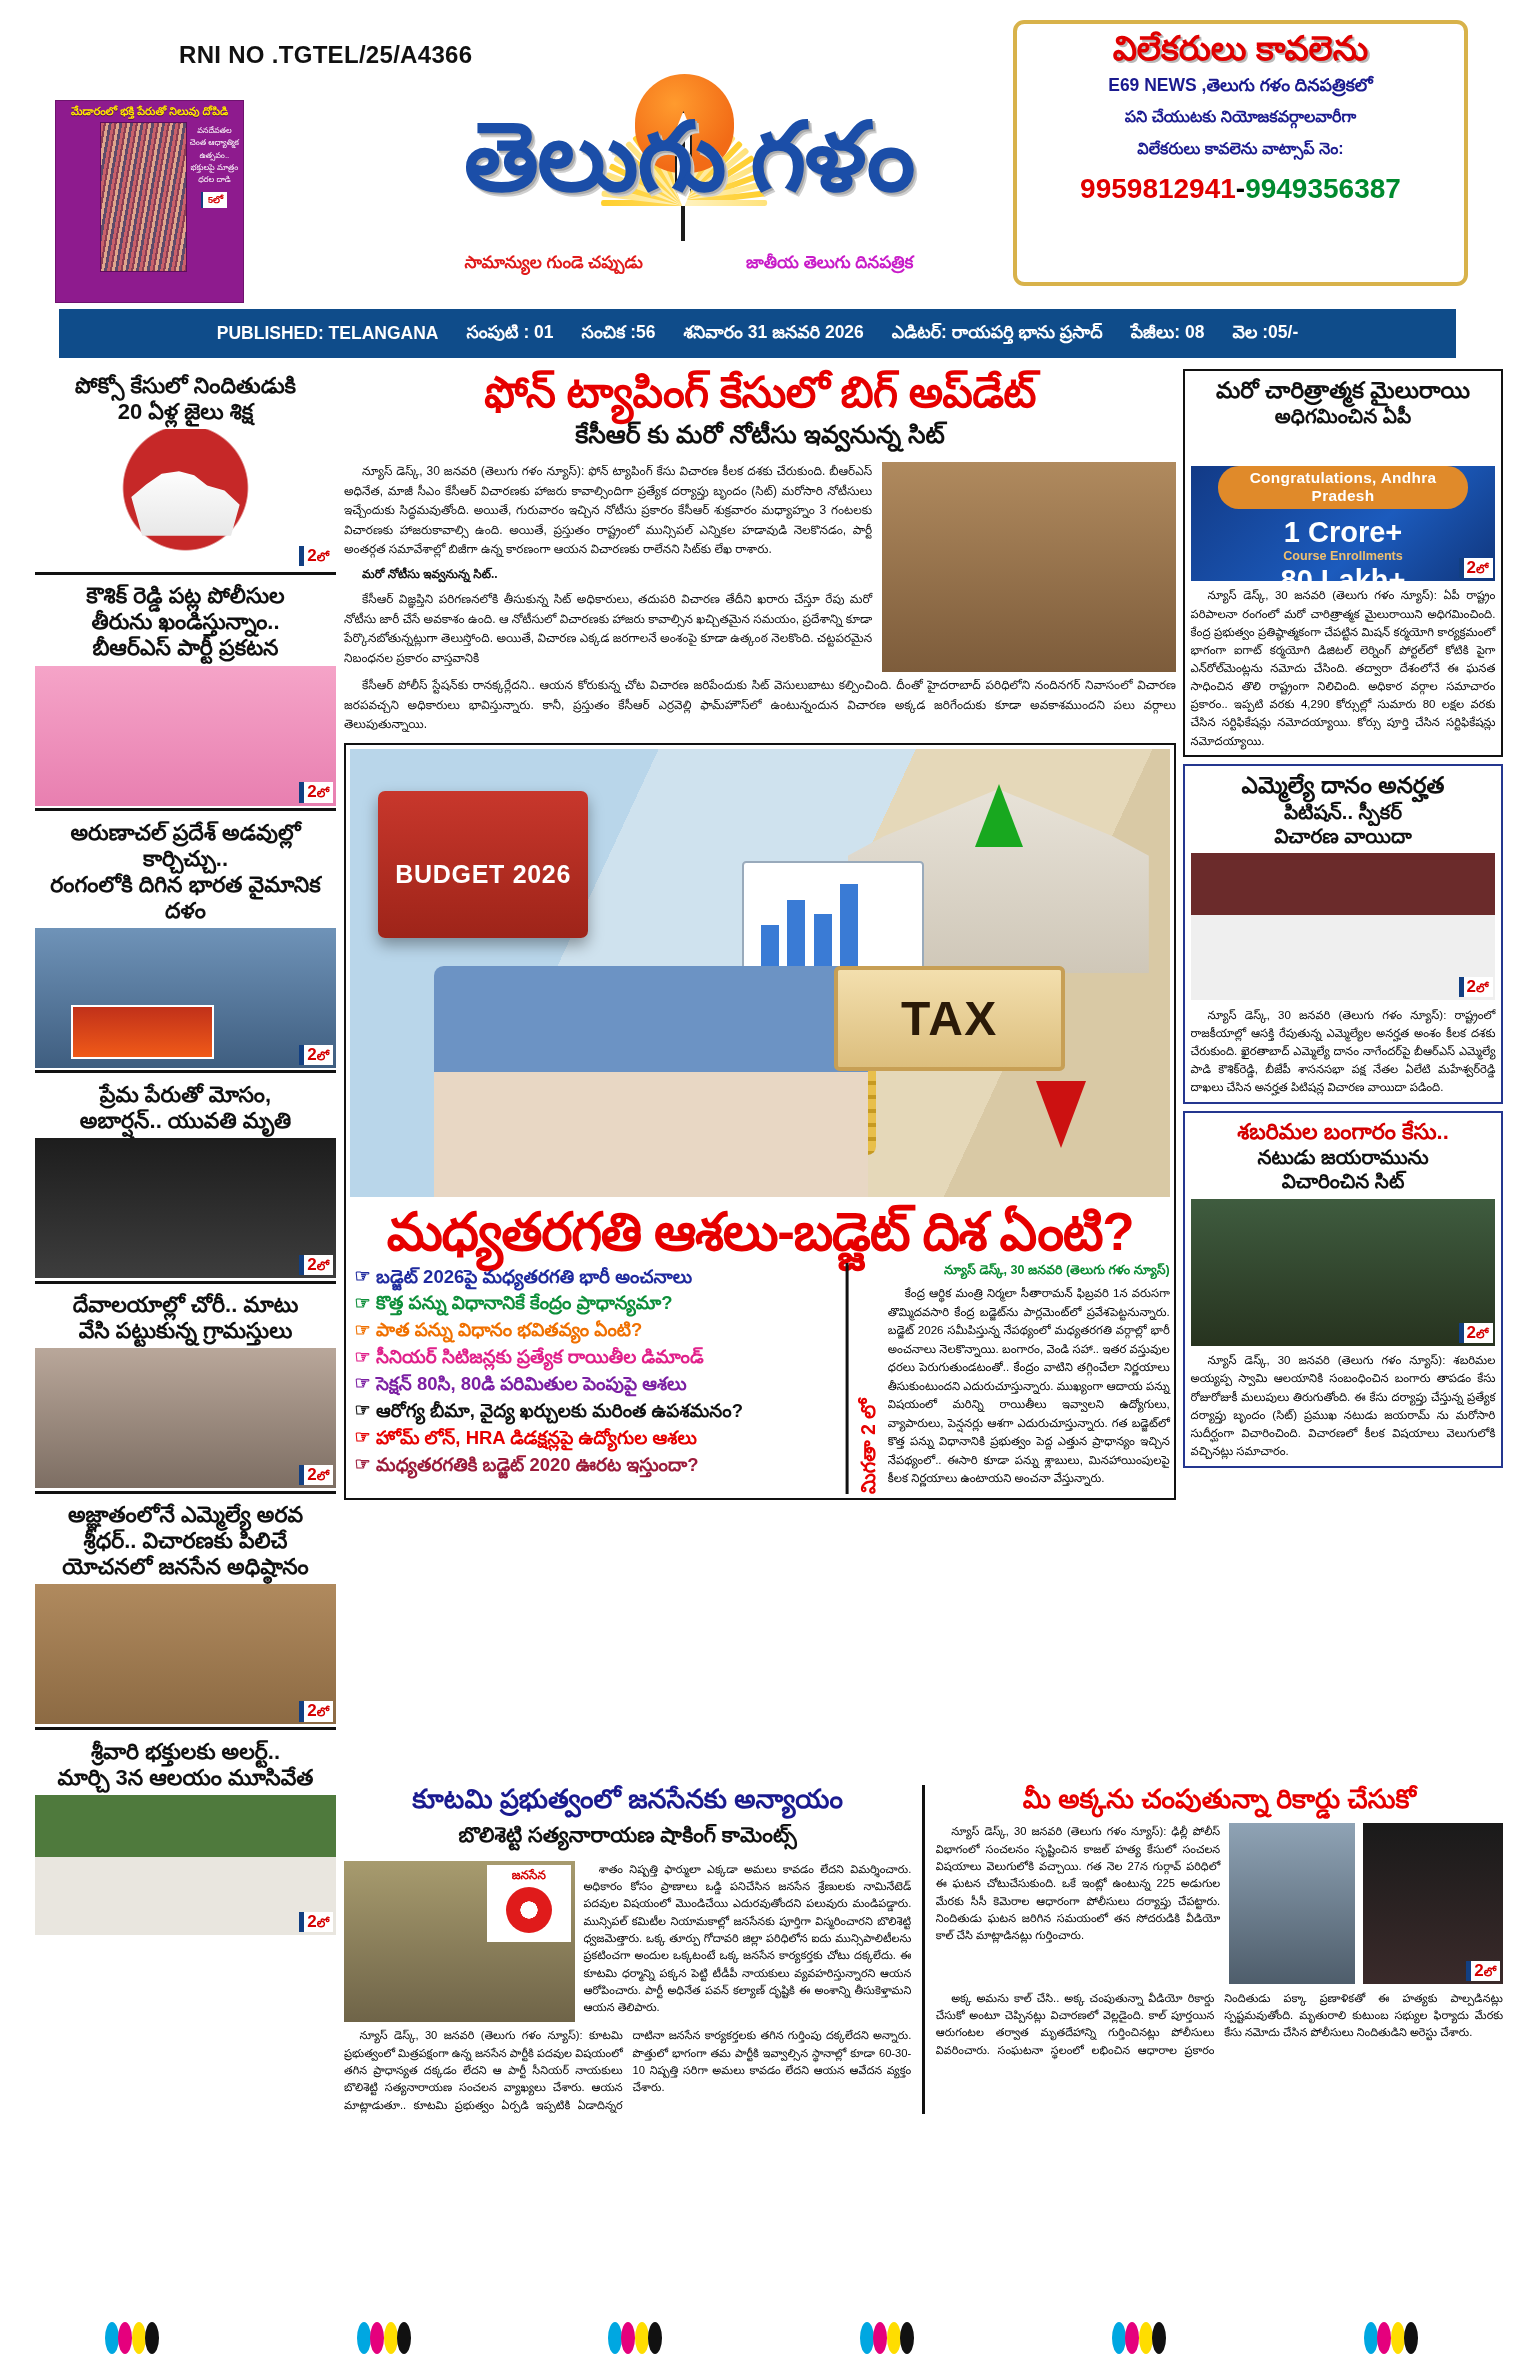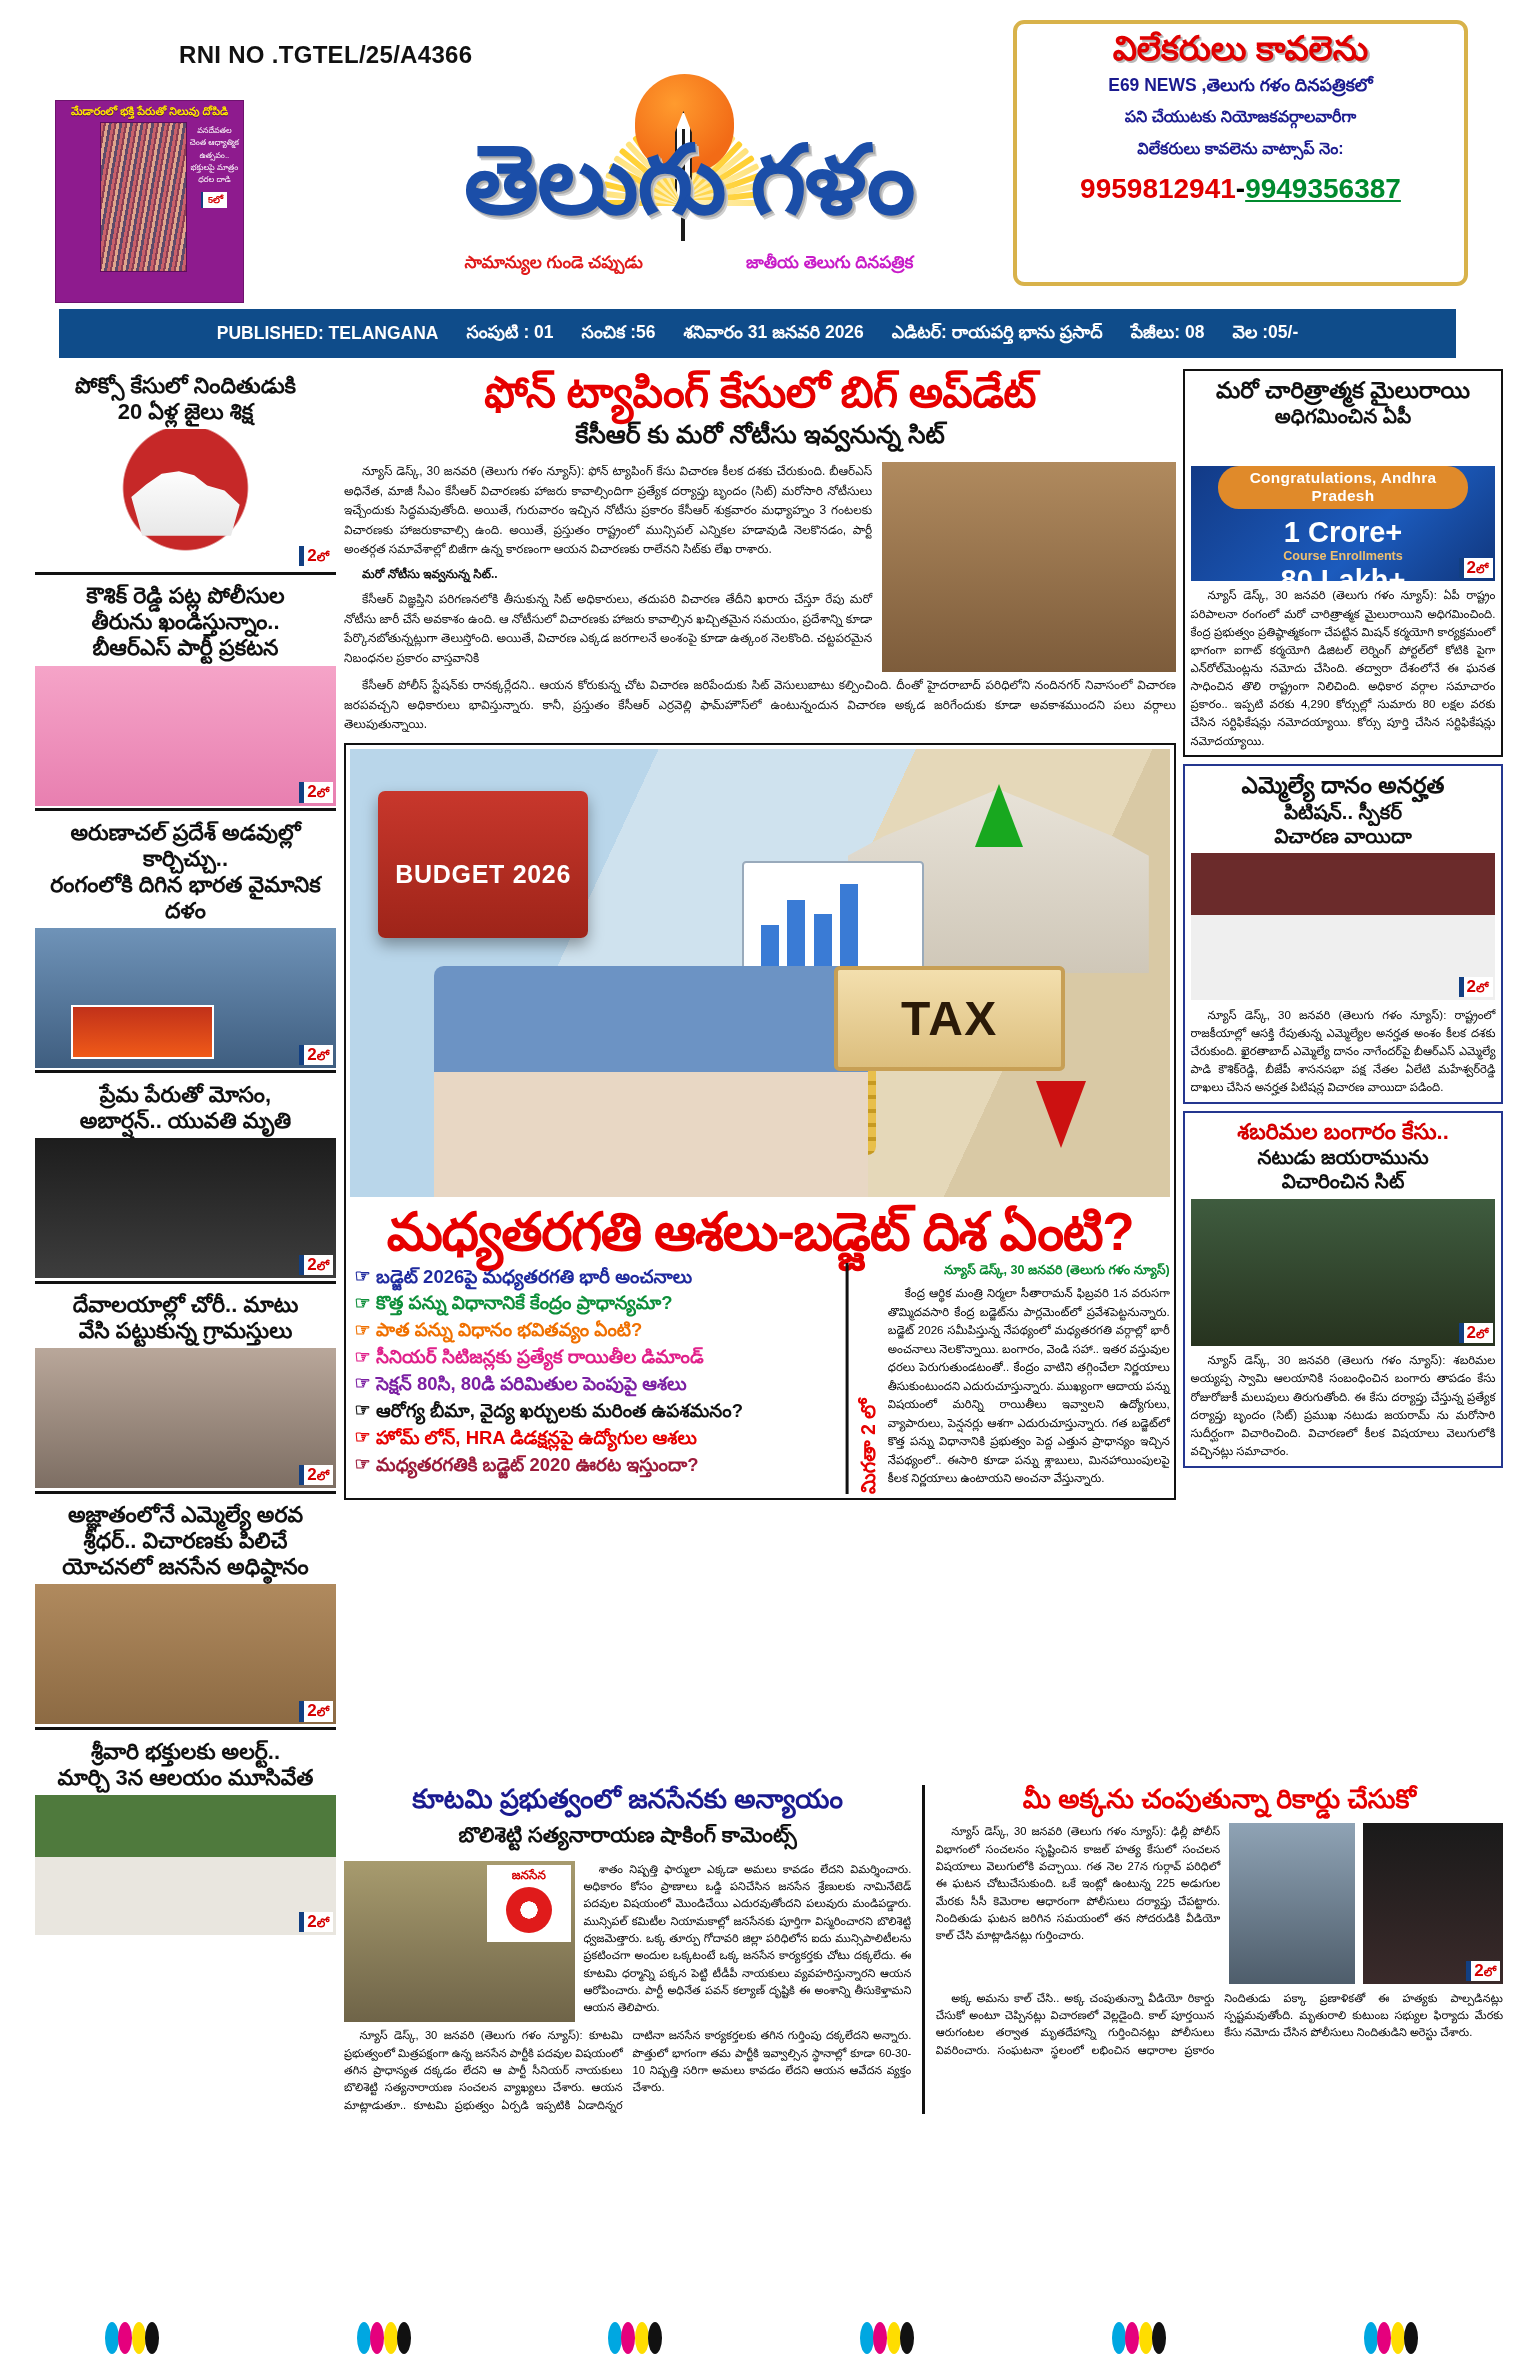--- a/index.html
+++ b/index.html
@@ -80,21 +80,21 @@
     position:absolute; left:12px; top:18px; width:2.8px; height:59px; background:#1b1b1b;
   }
   .nib .dot {
     position:absolute; left:9.8px; top:42px; width:7px; height:7px;
     background:#fff; border:1.4px solid #1b1b1b; border-radius:50%;
   }
   .nib .tail {
     position:absolute; left:11.2px; top:95px; width:4.2px; height:35px; background:#1b1b1b;
   }
   .logo-text {
-    position:absolute; left:0; top:111px; width:552px;
+    position:absolute; left:0; top:88px; width:552px;
     text-align:center; font-size:96px; font-weight:bold;
     color:#1b4ea8; line-height:1; letter-spacing:-1.4px;
     text-shadow: 2.1px 2.1px 0 #a9a9a9, 3.5px 3.5px 0 #cfcfcf;
     font-family:"Liberation Sans", sans-serif;
   }
   .logo-tag { position:absolute; left:0; top:232px; width:552px; display:flex; justify-content:space-around; }
   .logo-tag .t1 { color:#e01b1b; font-size:17px; font-weight:bold; }
   .logo-tag .t2 { color:#c81bc8; font-size:17px; font-weight:bold; }
 
   
@@ -105,21 +105,21 @@
   }
   .promo-right .pr-h {
     color:#e00000; font-size:34px; font-weight:bold; line-height:1.05;
     text-shadow:2.1px 2.1px 0 #b9b9b9;
   }
   .promo-right .pr-l1 { margin-top:8.4px; font-size:17.5px; font-weight:bold; color:#1b1b8f; }
   .promo-right .pr-l2 { margin-top:9.8px; font-size:16px; font-weight:bold; color:#1b1b8f; }
   .promo-right .pr-l3 { margin-top:9.8px; font-size:16px; font-weight:bold; color:#1b1b8f; }
   .promo-right .pr-phone { margin-top:11.2px; font-size:28px; font-weight:bold; }
   .promo-right .pr-phone .p1 { color:#e00000; }
-  .promo-right .pr-phone .p2 { color:#008a2e;text-decoration:underline; }
+  .promo-right .pr-phone .p2 { color:#008a2e; }
 
   
   .pubbar {
     position:absolute; left:59px; top:309px; width:1397px; height:49px;
     background:#0f4c8a; color:#fff;
     display:flex; align-items:center; justify-content:center; gap:28px;
     font-size:17.5px; font-weight:bold; white-space:nowrap;
   }
 
   

